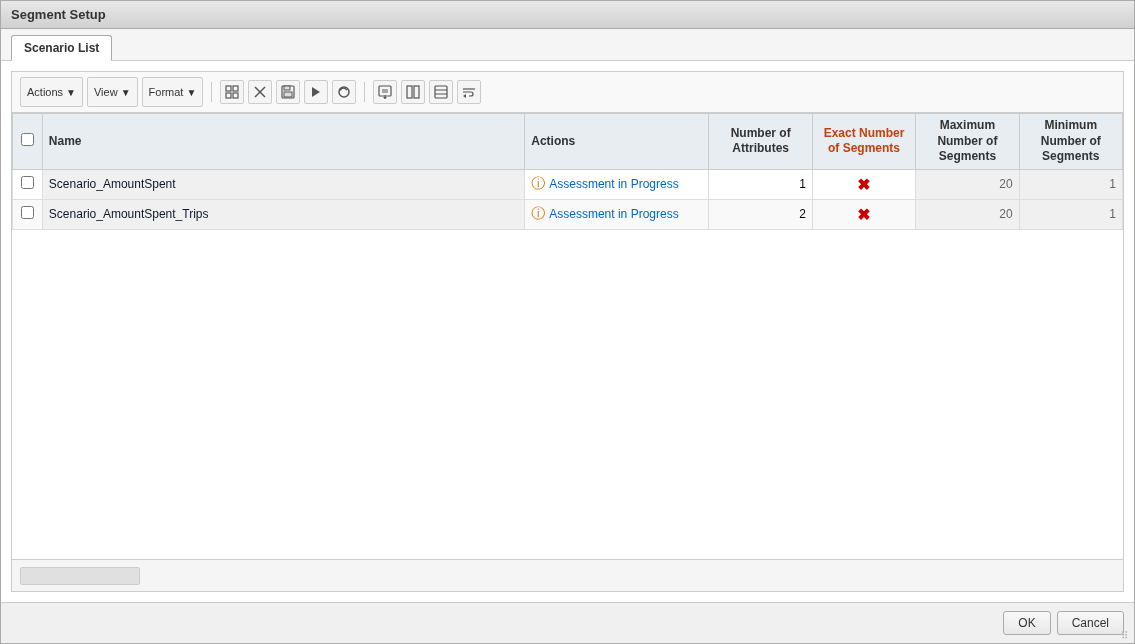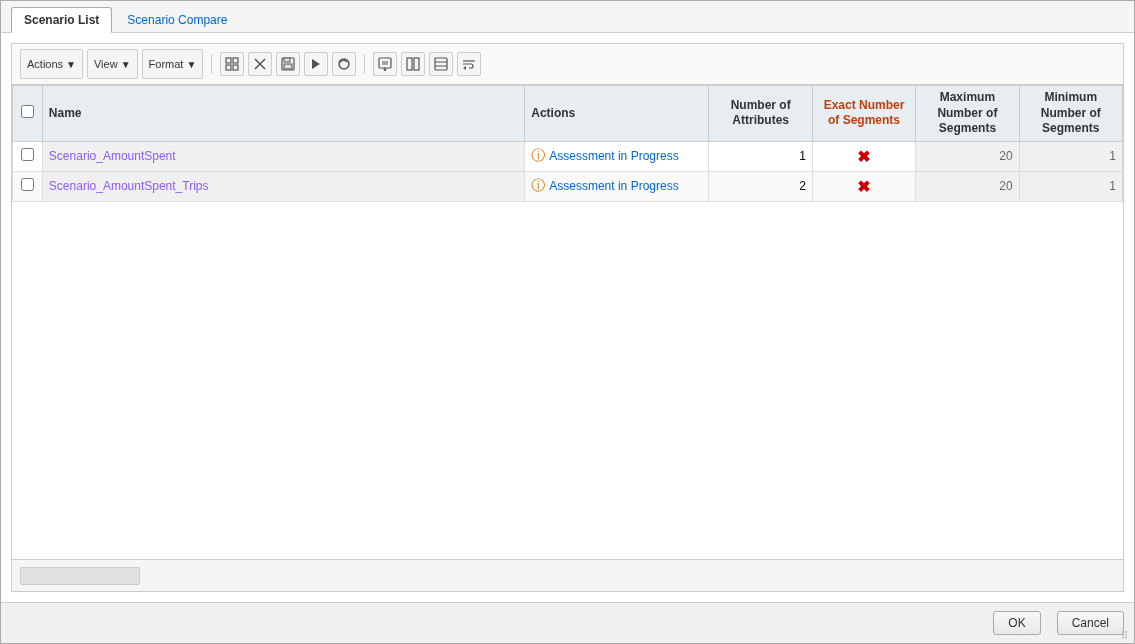--- a/index.html
+++ b/index.html
@@ -132,21 +132,21 @@
     tbody tr:nth-child(even) {
       background: #f9f9f9;
     }
     tbody td {
       border: 1px solid #ddd;
       padding: 5px 6px;
       vertical-align: middle;
     }
     .td-name {
       background: #f0f0f0;
-      color: #8b5cf6;
+      color: #0f172a;
     }
     .td-status {
       white-space: nowrap;
     }
     .td-number {
       text-align: right;
     }
     .td-center {
       text-align: center;
     }
@@ -206,21 +206,21 @@
       background: #e0e0e0;
       border: 1px solid #ccc;
       border-radius: 2px;
     }
     .footer {
       display: flex;
       justify-content: flex-end;
       padding: 8px 10px;
       border-top: 1px solid #ccc;
       background: #f0f0f0;
-      gap: 16px;
+      gap: 6px;
     }
     .footer-btn {
       padding: 4px 14px;
       font-size: 12px;
       border: 1px solid #aaa;
       border-radius: 3px;
       cursor: pointer;
       background: linear-gradient(to bottom, #f8f8f8, #e8e8e8);
       color: #333;
     }
@@ -232,27 +232,25 @@
       height: 10px;
       cursor: se-resize;
       color: #aaa;
       font-size: 10px;
     }
   </style>
 </head>
 <body>
 
 <div class="dialog">
+  <div class="dialog-title">Segment Setup</div>
 
   <div class="tabs-bar">
     <div class="tab active">
       <span>Scenario List</span>
-    </div>
-    <div class="tab">
-      <span>Scenario Compare</span>
     </div>
   </div>
 
   <div class="content-area">
     <div class="toolbar-panel">
       <div class="toolbar">
 
         <div class="toolbar-btn">
           <span>Actions</span>
           <span style="margin-left:3px; font-size:10px;">▼</span>

